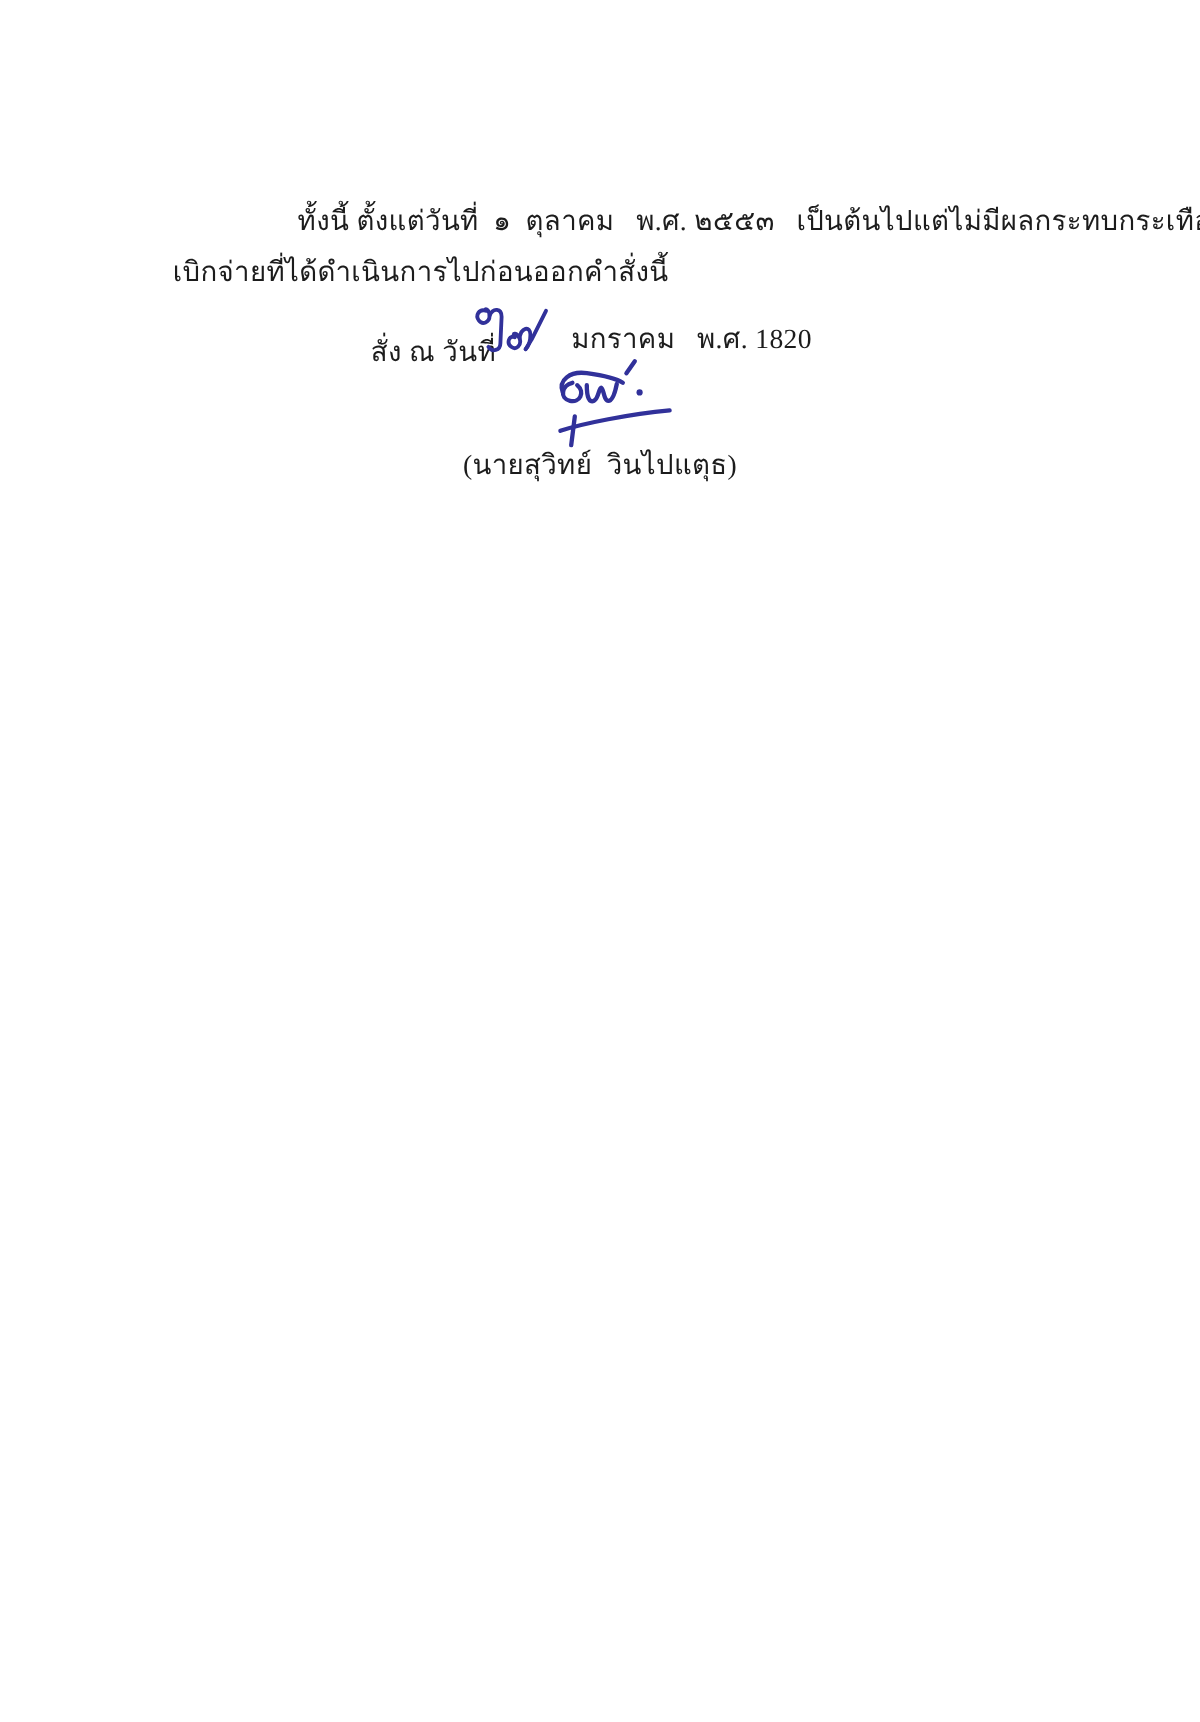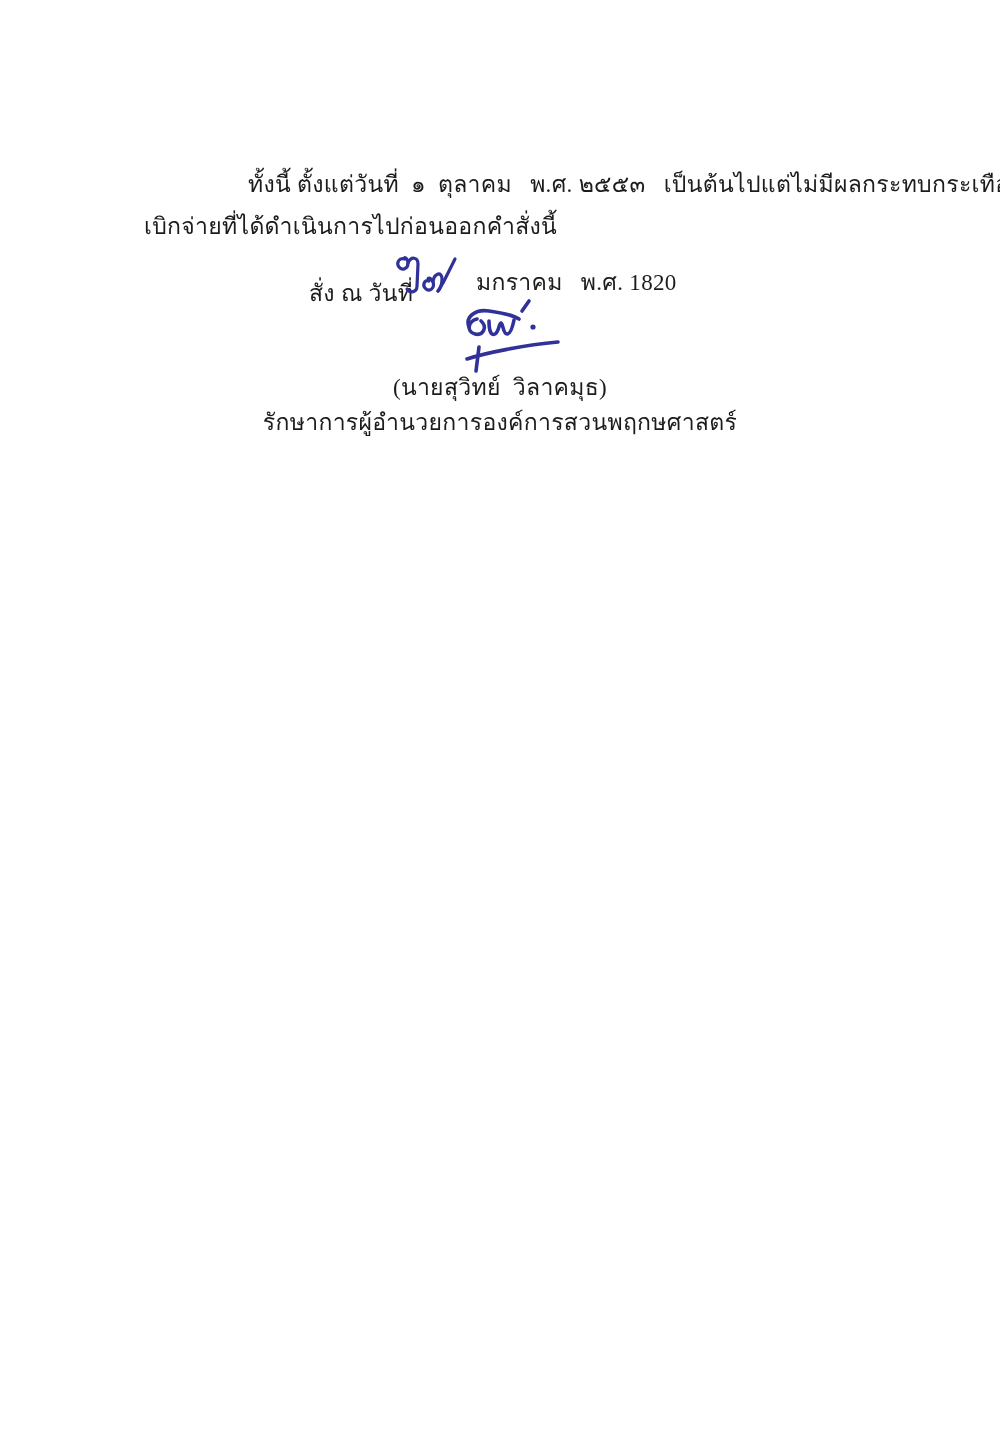--- a/index.html
+++ b/index.html
@@ -75,17 +75,16 @@
   <svg class="ink-svg" style="left:455px; top:297px;" width="130" height="80" viewBox="0 0 130 80" role="img" aria-label="handwritten blue-ink signature">
     <path d="M14,30 C10,20 20,12 34,14 C48,16 58,18 64,22" stroke-width="3.6"></path>
     <path d="M22,22 C13,24 11,35 20,37 C28,39 33,30 26,24" stroke-width="3.6"></path>
     <path d="M34,24 C34,34 36,39 40,37 C44,35 44,26 46,26 C48,26 48,37 52,37 C56,37 58,28 59,23" stroke-width="3.6"></path>
     <path d="M67,14 L74,4" stroke-width="3.6"></path>
     <circle class="dot" cx="78" cy="30" r="2.6"></circle>
     <path d="M12,62 C30,56 70,48 103,45" stroke-width="3.6"></path>
     <path d="M24,50 C23,58 22,66 21,74" stroke-width="3.6"></path>
   </svg>
 
-  <div class="centered-line" style="top:372px;">(นายสุวิทย์  วิลาคมุธ)</div>
+  <div class="centered-line" style="top:372px;">(นายสุวิทย์  วินไปแตุธ)</div>
 
-  <div class="centered-line" style="top:407px;">รักษาการผู้อำนวยการองค์การสวนพฤกษศาสตร์</div>
 
 </div>
 
 </body></html>

